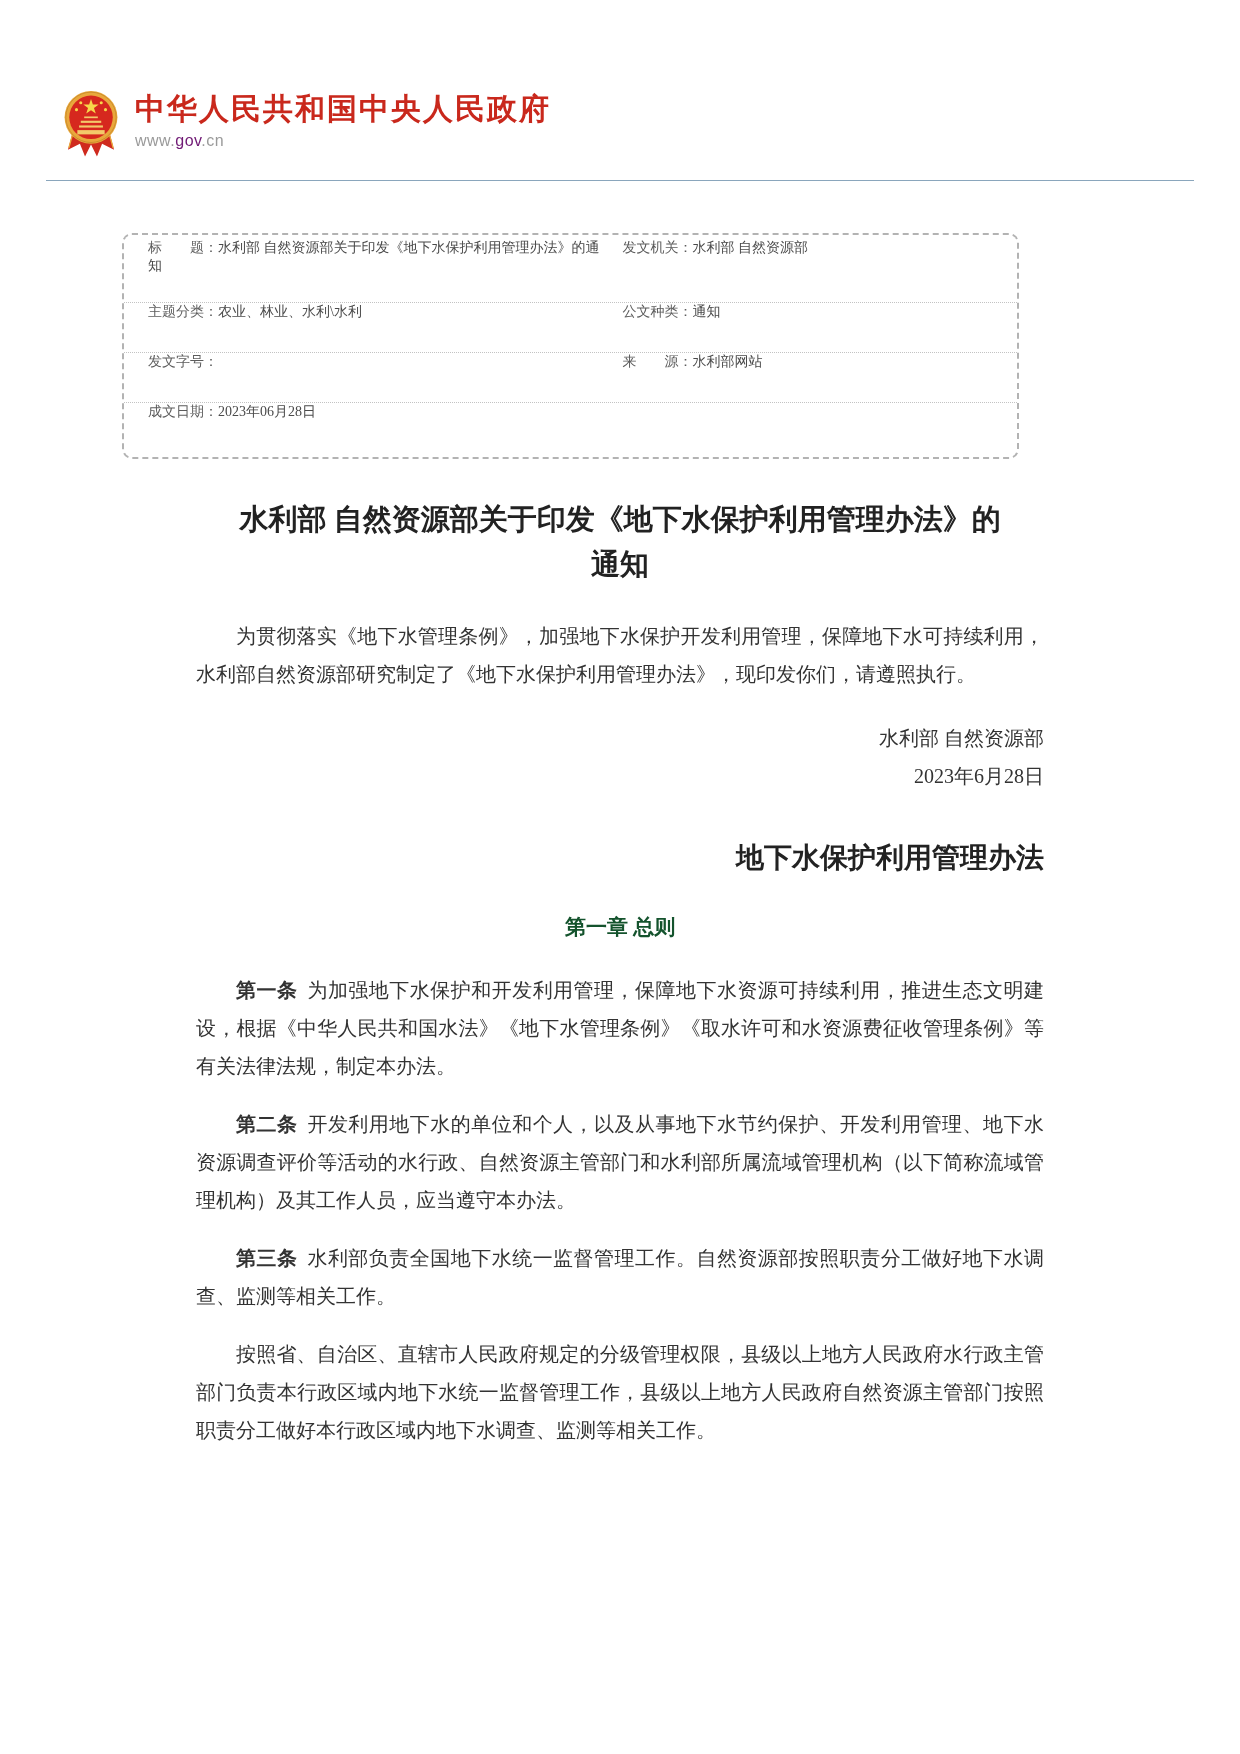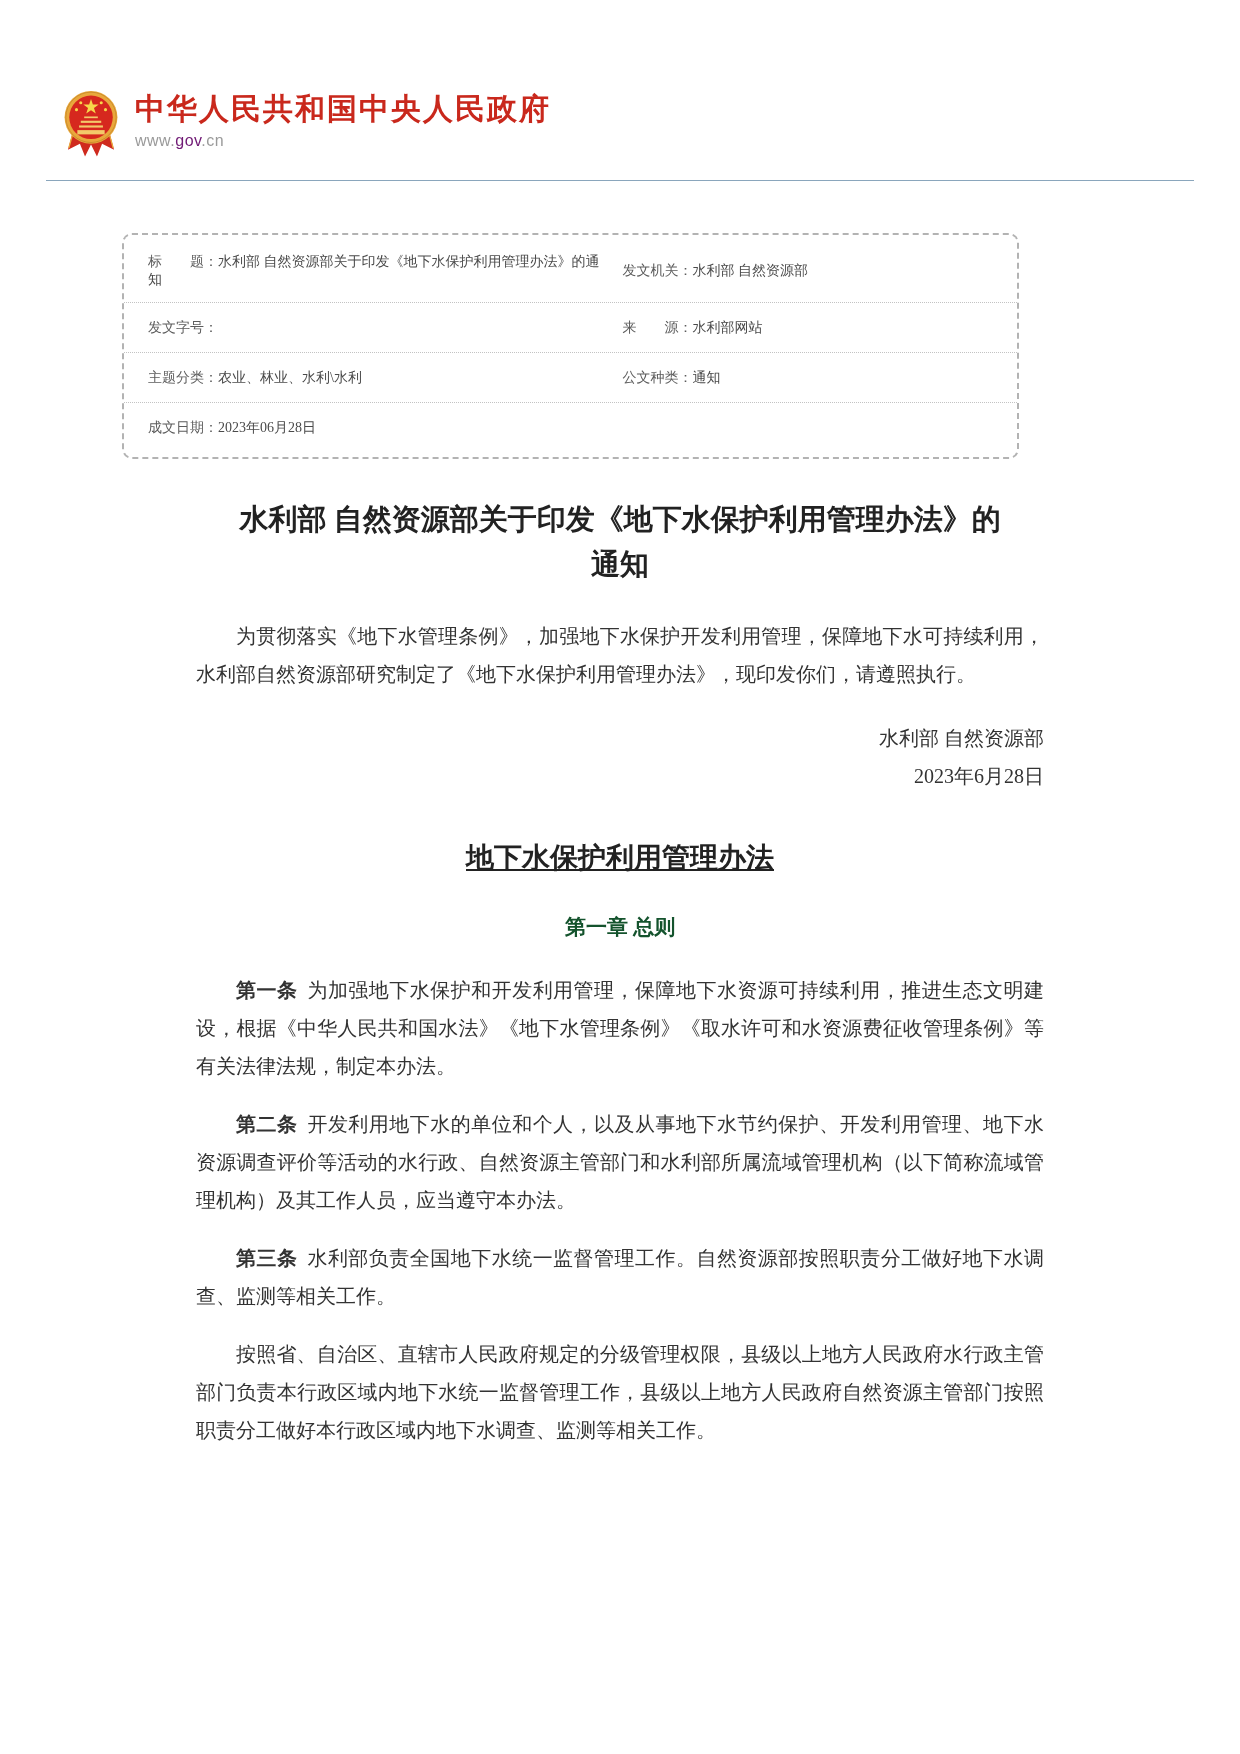--- a/index.html
+++ b/index.html
@@ -50,21 +50,21 @@
     margin: 52px 0 0 122px;
     width: 897px;
     border: 2px dashed #b3b3b3;
     border-radius: 10px;
     padding: 4px 0;
     color: #555;
     font-size: 14px;
   }
   .meta-row {
     display: flex;
-    align-items: center;
+    align-items: flex-start;
     min-height: 50px;
     padding: 0 14px 0 24px;
     border-bottom: 1px dotted #c3c3c3;
   }
   .meta-row.first { min-height: 64px; }
   .meta-row.last { border-bottom: none; }
   .meta-cell-left { width: 55.5%; padding-right: 10px; }
   .meta-cell-right { flex: 1; }
   .meta-label { color: #5c5c5c; }
   .meta-value { color: #4a4a4a; }
@@ -87,26 +87,25 @@
     font-size: 20px;
     line-height: 1.9;
     color: #333;
     margin: 0 0 20px 0;
     text-align: justify;
   }
   .para.indent { text-indent: 2em; }
   .para .lead { font-weight: bold; margin-right: 0.5em; }
   .signature { text-align: right; font-size: 20px; line-height: 1.9; color: #333; margin-top: 26px; }
   .reg-title {
-    text-align: center;
+    text-align: right;
     font-size: 28px;
     font-weight: bold;
     color: #222;
     margin: 44px 0 0 0;
-    text-decoration: underline;
   }
   .chapter {
     text-align: center;
     font-size: 21px;
     font-weight: bold;
     color: #14532d;
     margin: 36px 0 30px 0;
   }
 </style>
 </head>
@@ -147,33 +146,33 @@
       <div class="meta-cell-left">
         <span class="meta-label">标　　题：</span><span class="meta-value">水利部 自然资源部关于印发《地下水保护利用管理办法》的通知</span>
       </div>
       <div class="meta-cell-right">
         <span class="meta-label">发文机关：</span><span class="meta-value">水利部 自然资源部</span>
       </div>
     </div>
 
     <div class="meta-row">
       <div class="meta-cell-left">
+        <span class="meta-label">主题分类：</span><span class="meta-value">农业、林业、水利\水利</span>
+      </div>
+      <div class="meta-cell-right">
+        <span class="meta-label">公文种类：</span><span class="meta-value">通知</span>
+      </div>
+    </div>
+
+    <div class="meta-row">
+      <div class="meta-cell-left">
         <span class="meta-label">发文字号：</span><span class="meta-value"></span>
       </div>
       <div class="meta-cell-right">
         <span class="meta-label">来　　源：</span><span class="meta-value">水利部网站</span>
-      </div>
-    </div>
-
-    <div class="meta-row">
-      <div class="meta-cell-left">
-        <span class="meta-label">主题分类：</span><span class="meta-value">农业、林业、水利\水利</span>
-      </div>
-      <div class="meta-cell-right">
-        <span class="meta-label">公文种类：</span><span class="meta-value">通知</span>
       </div>
     </div>
 
     <div class="meta-row last">
       <div class="meta-cell-left">
         <span class="meta-label">成文日期：</span><span class="meta-value">2023年06月28日</span>
       </div>
       <div class="meta-cell-right"></div>
     </div>
 

